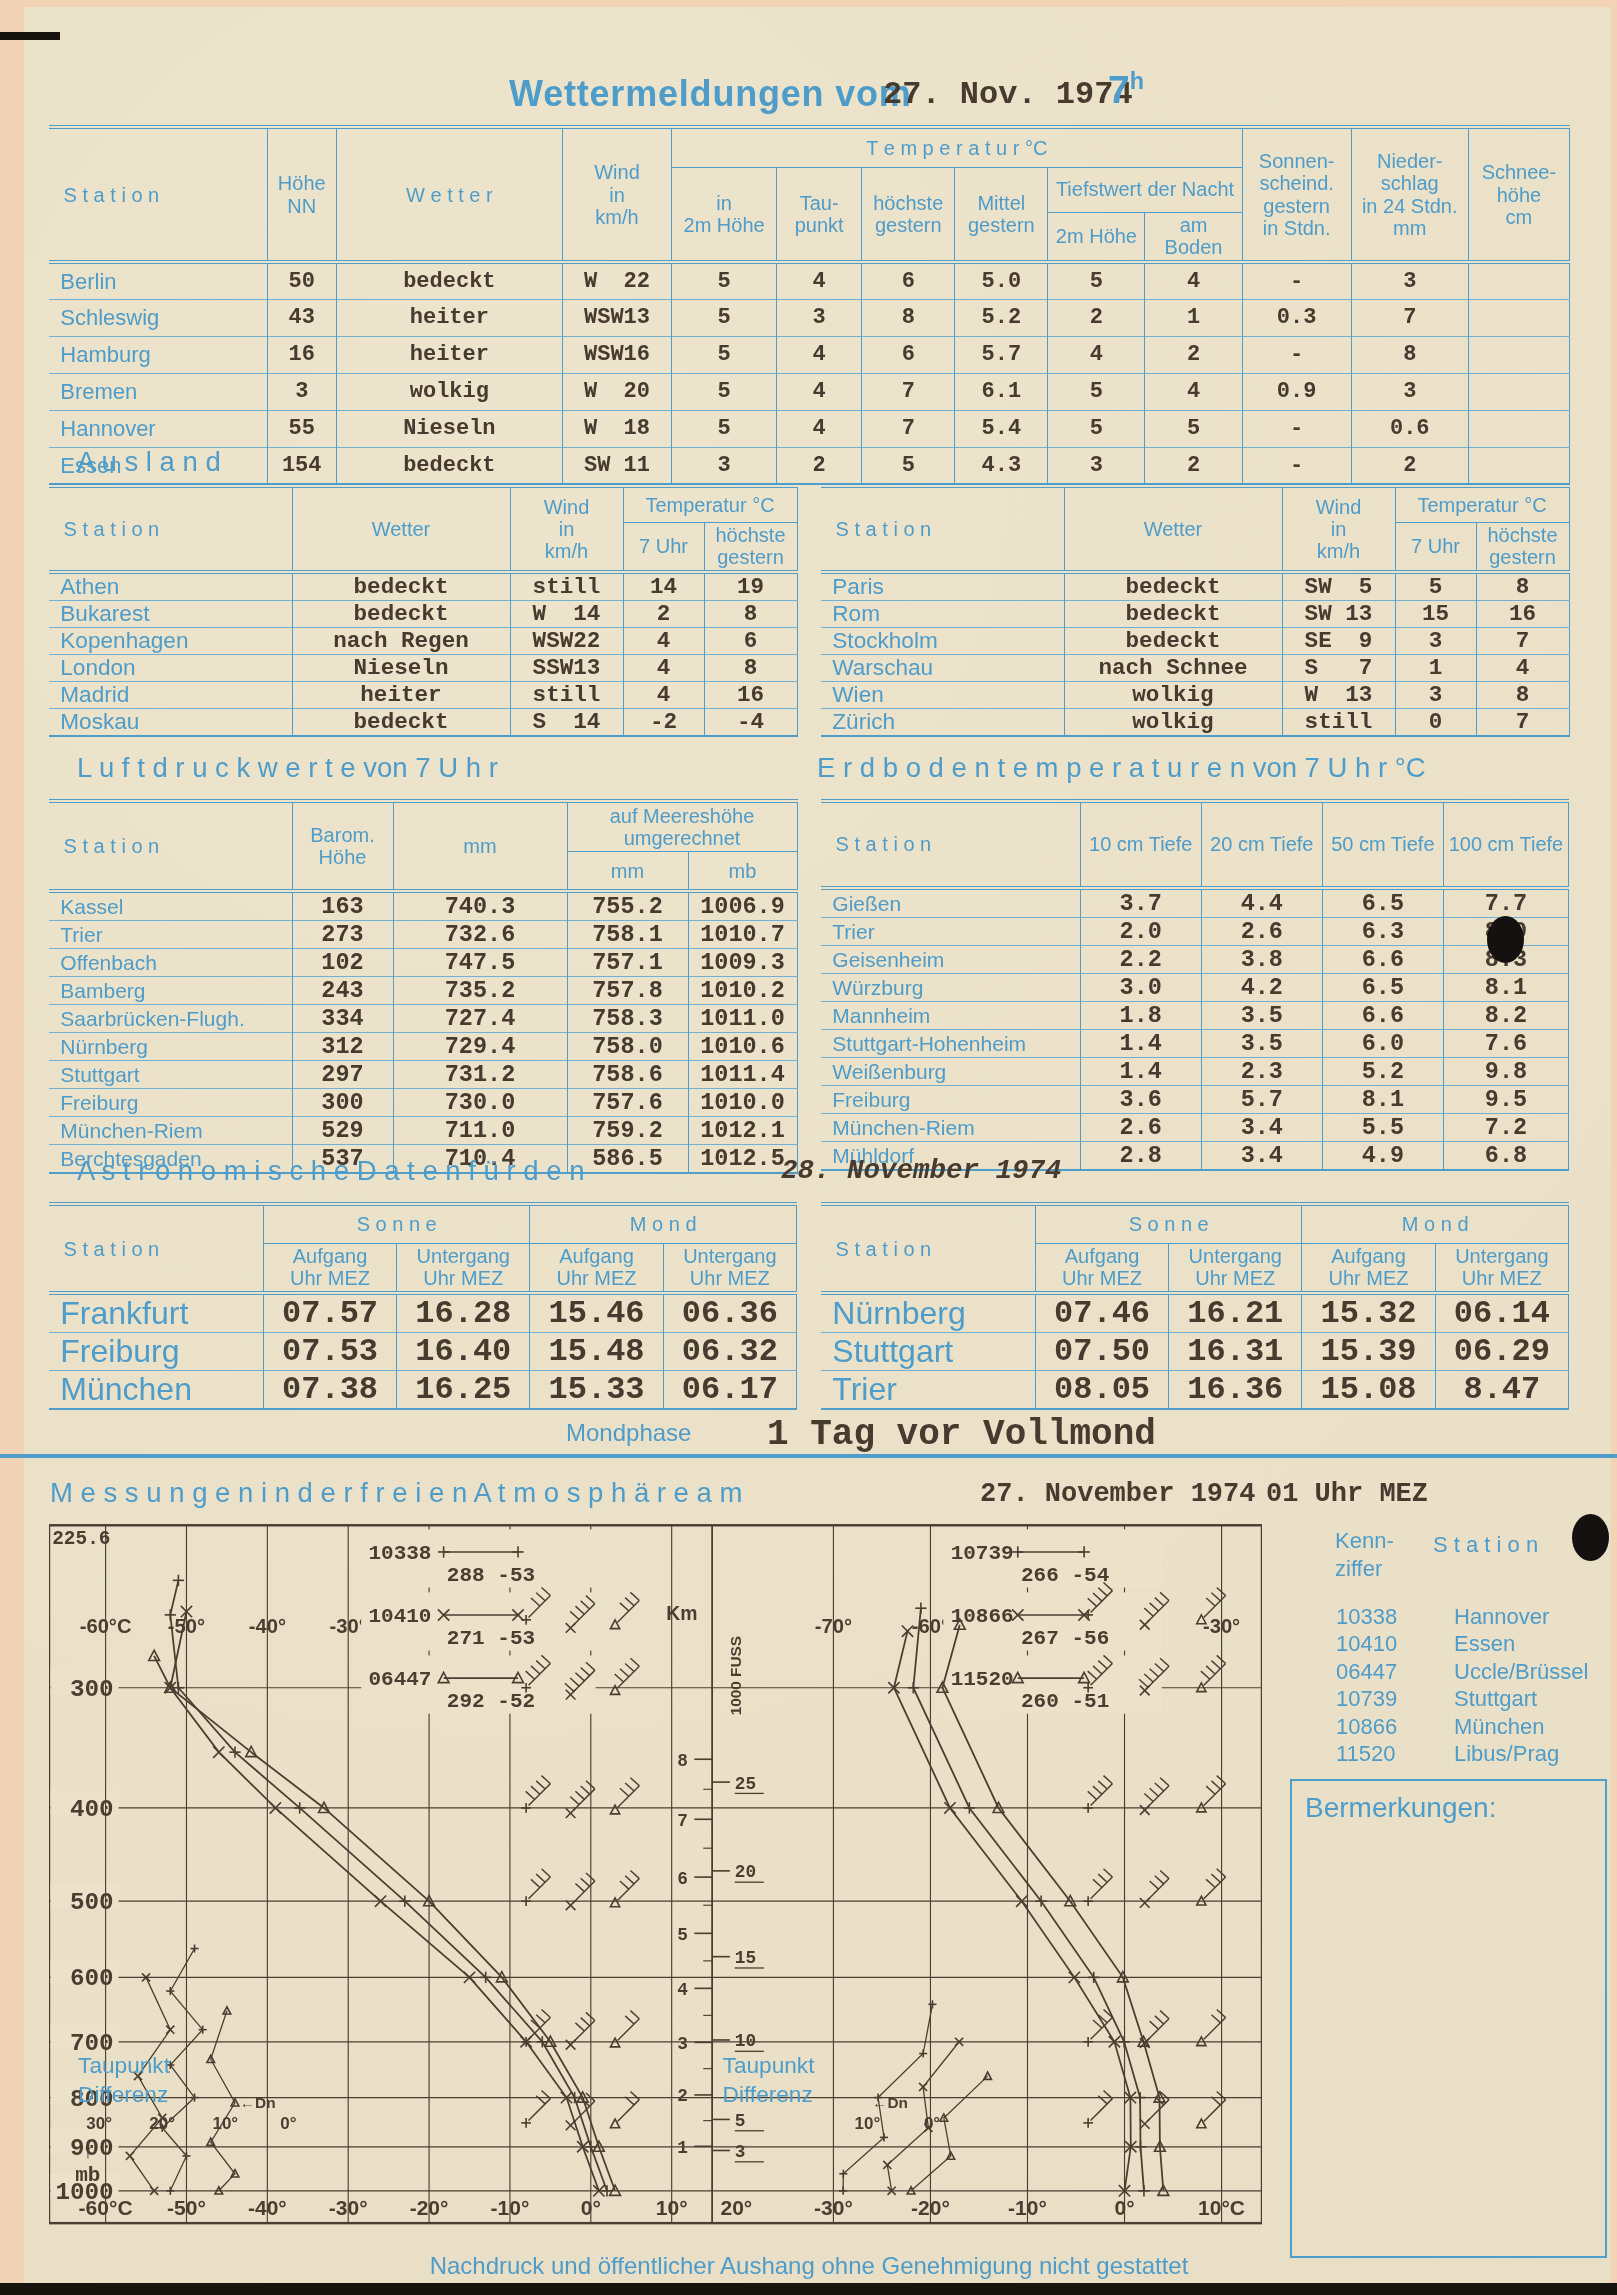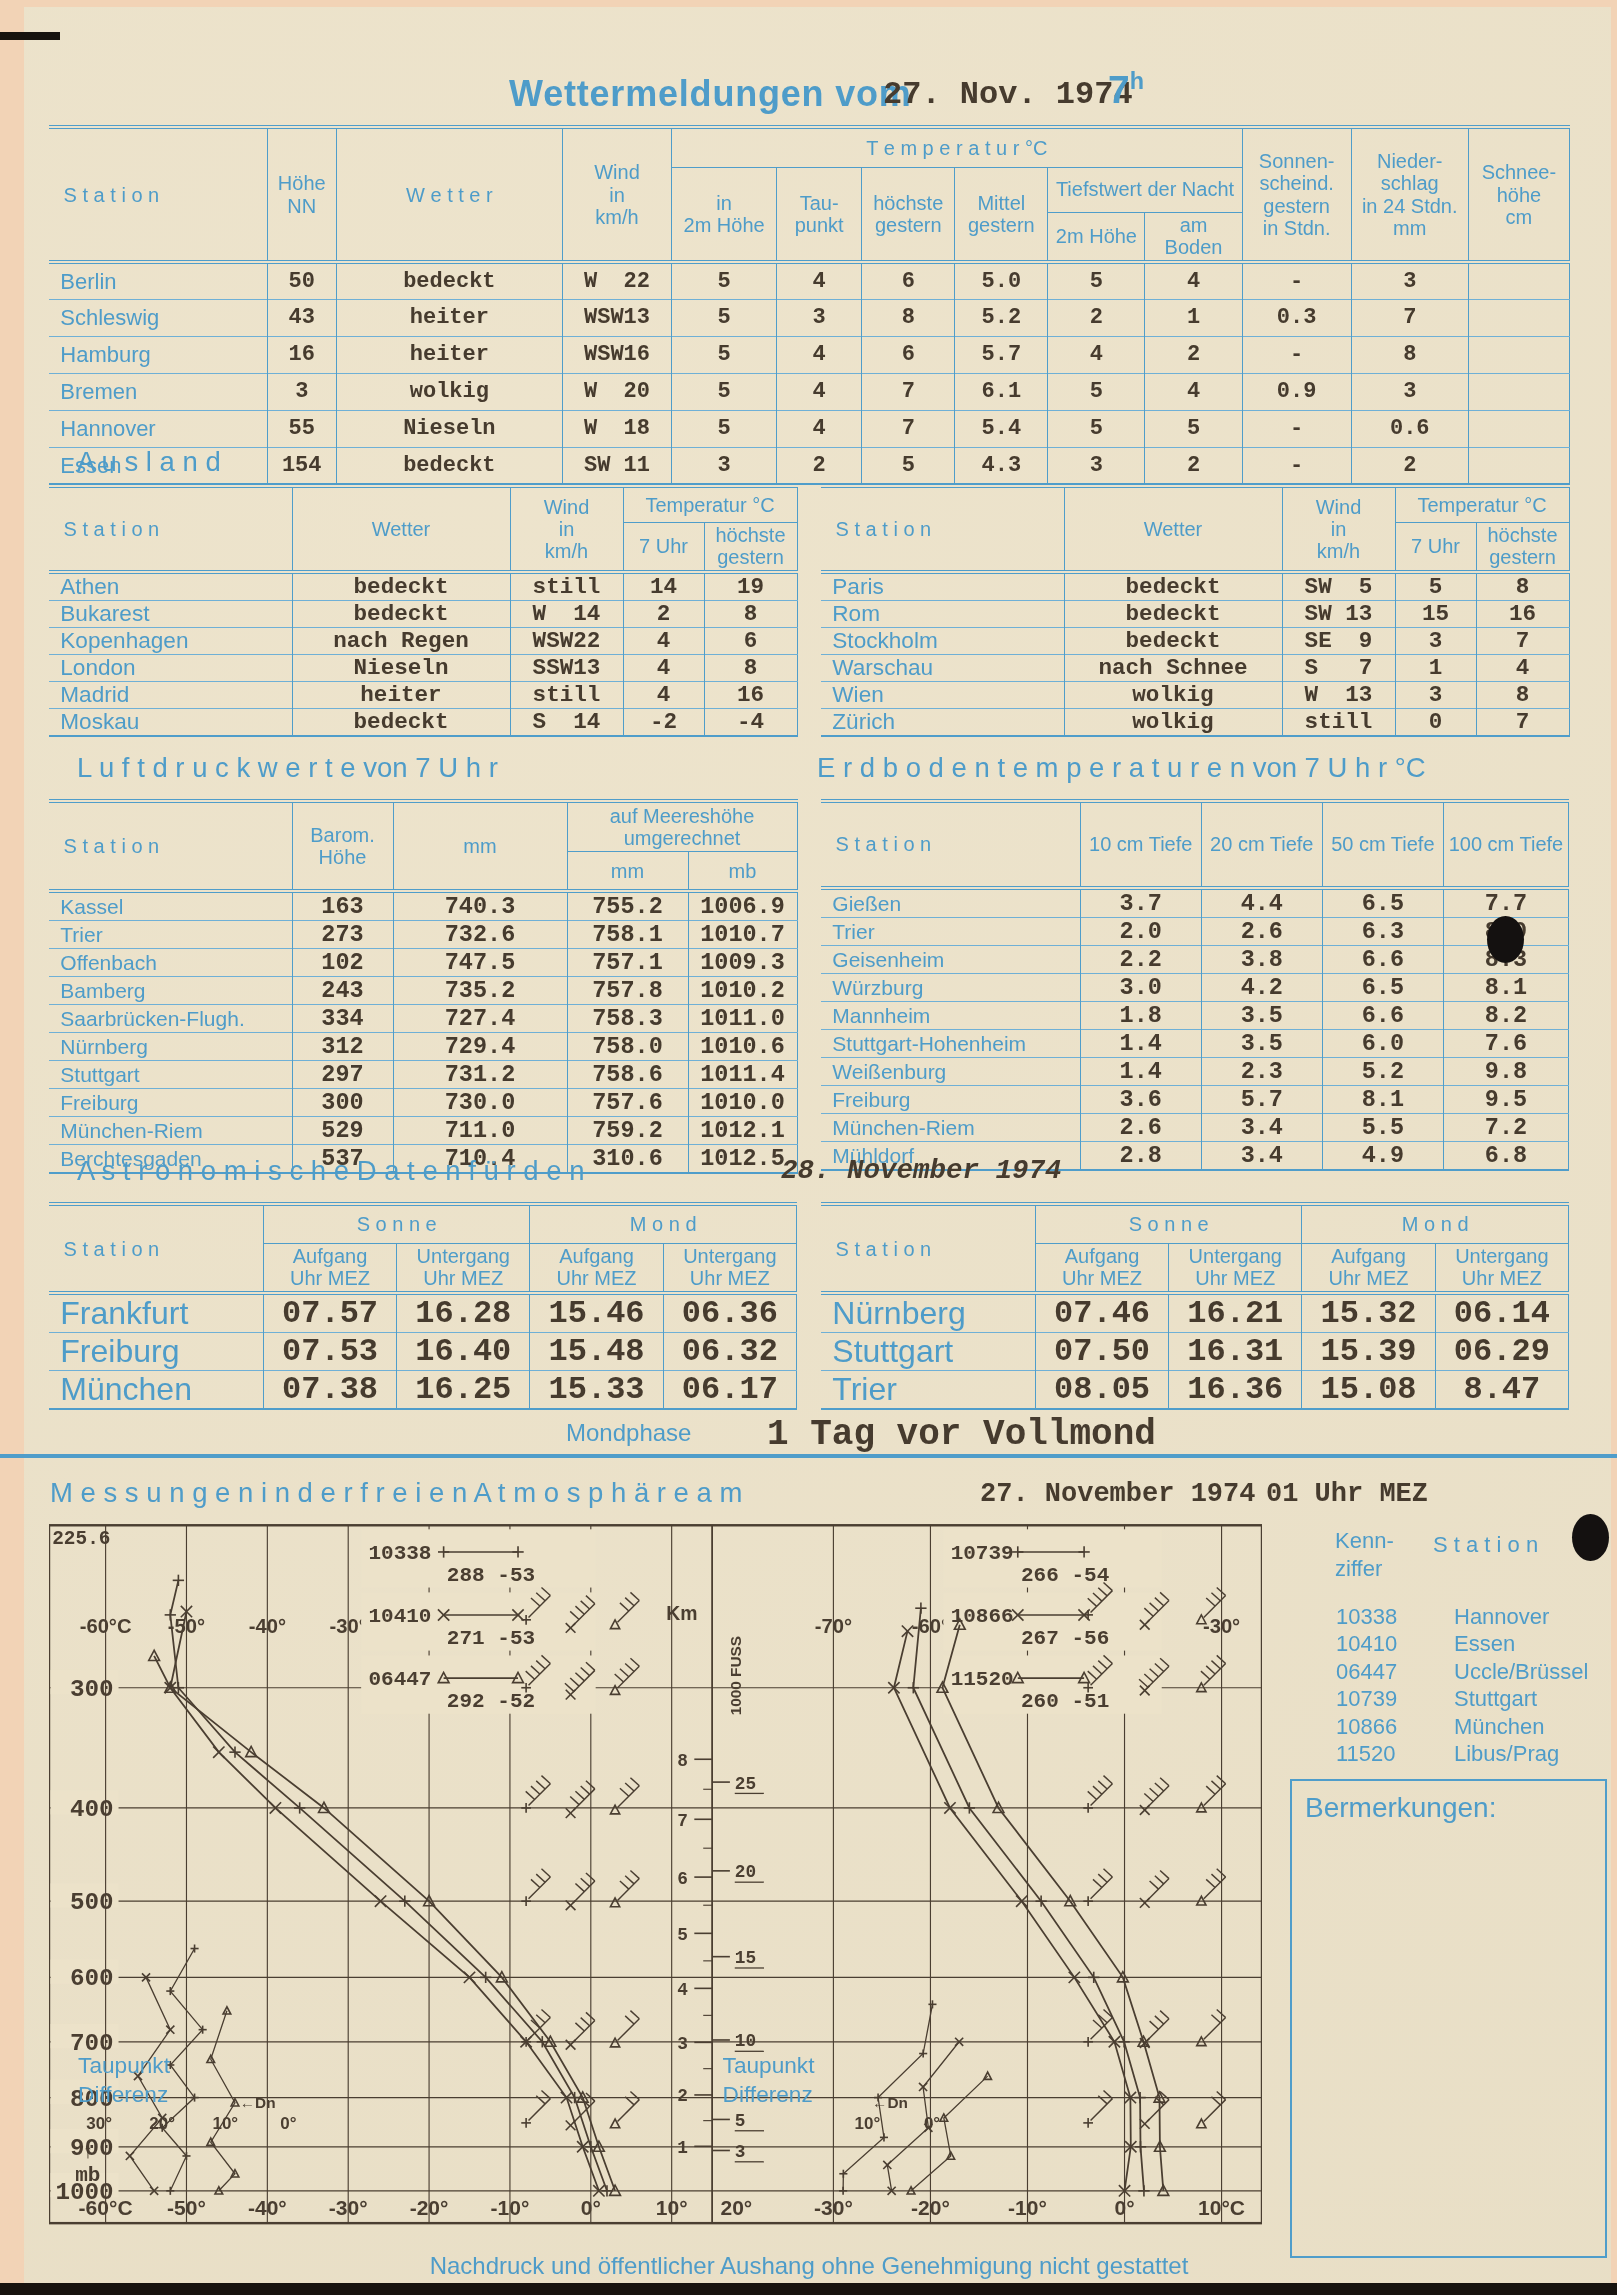--- a/index.html
+++ b/index.html
@@ -460,21 +460,21 @@
           <td>München-Riem</td>
           <td>529</td>
           <td>711.0</td>
           <td>759.2</td>
           <td>1012.1</td>
         </tr>
         <tr>
           <td>Berchtesgaden</td>
           <td>537</td>
           <td>710.4</td>
-          <td>310.6</td>
+          <td>586.5</td>
           <td>1012.5</td>
         </tr>
       </tbody>
   </table>
 
   <table class="wtable terd abs" style="left:821px;top:799px;width:748px;">
     <colgroup>
         <col style="width:259px">
         <col style="width:121px">
         <col style="width:121px">

